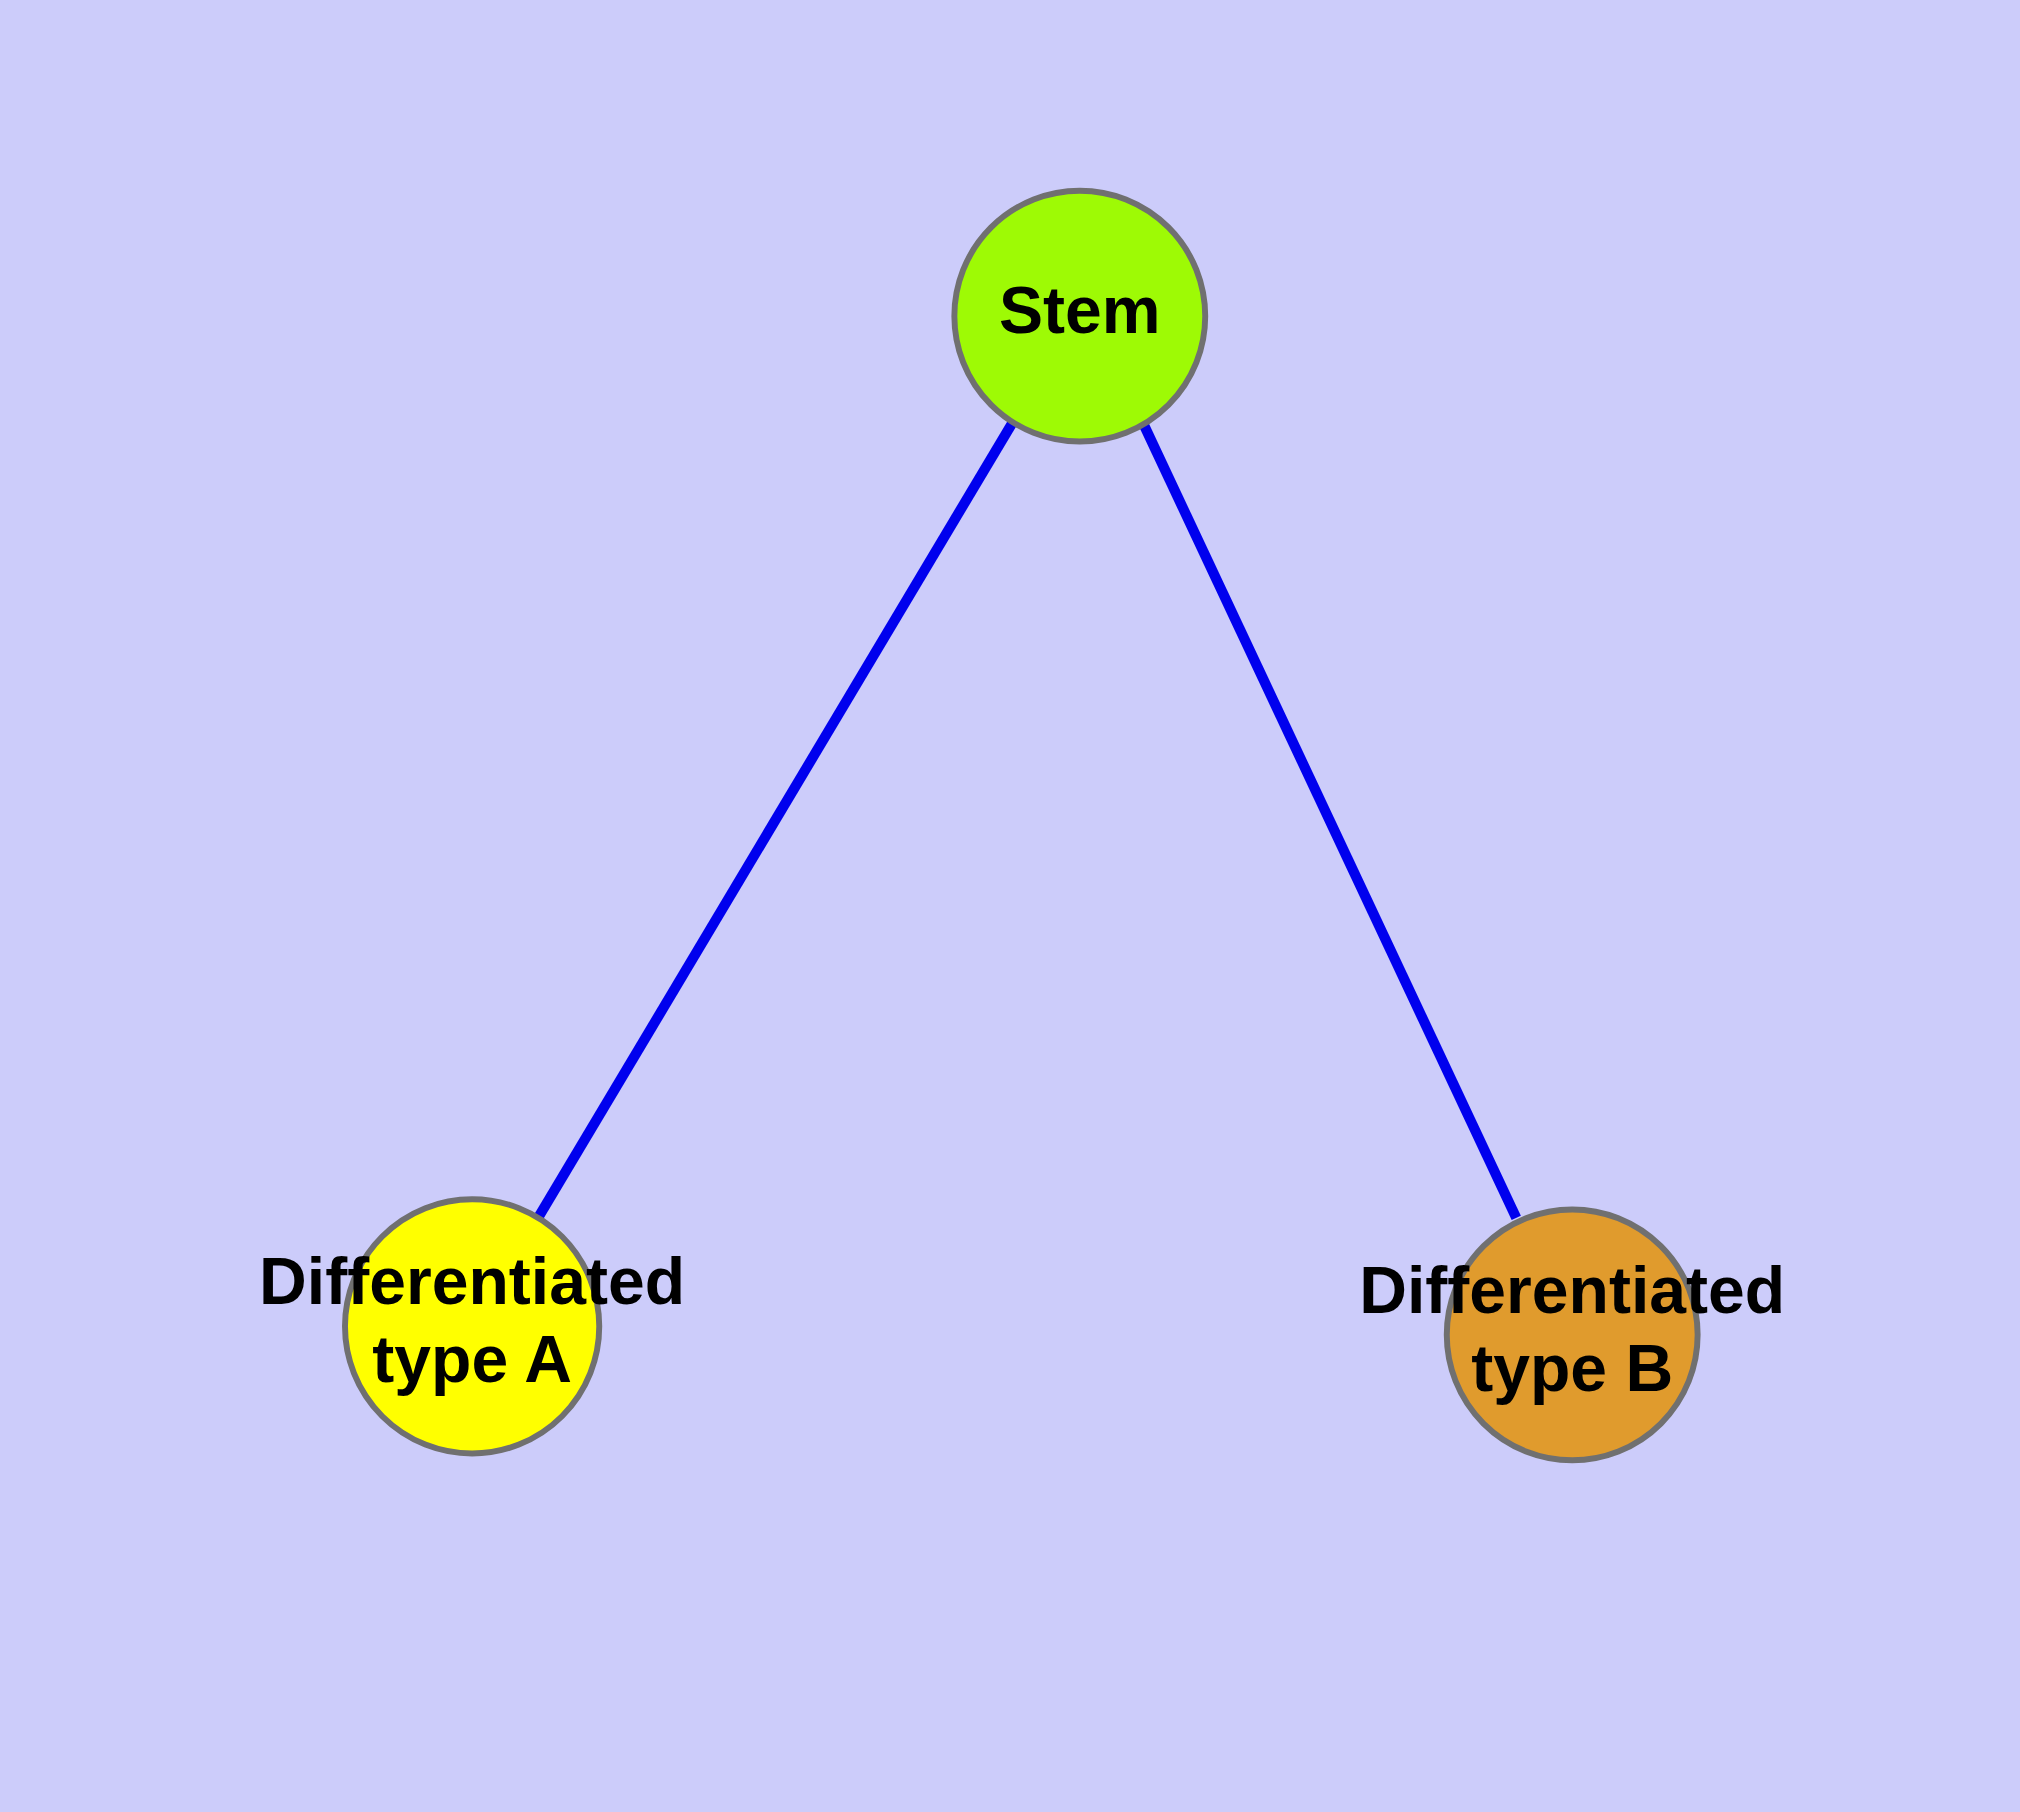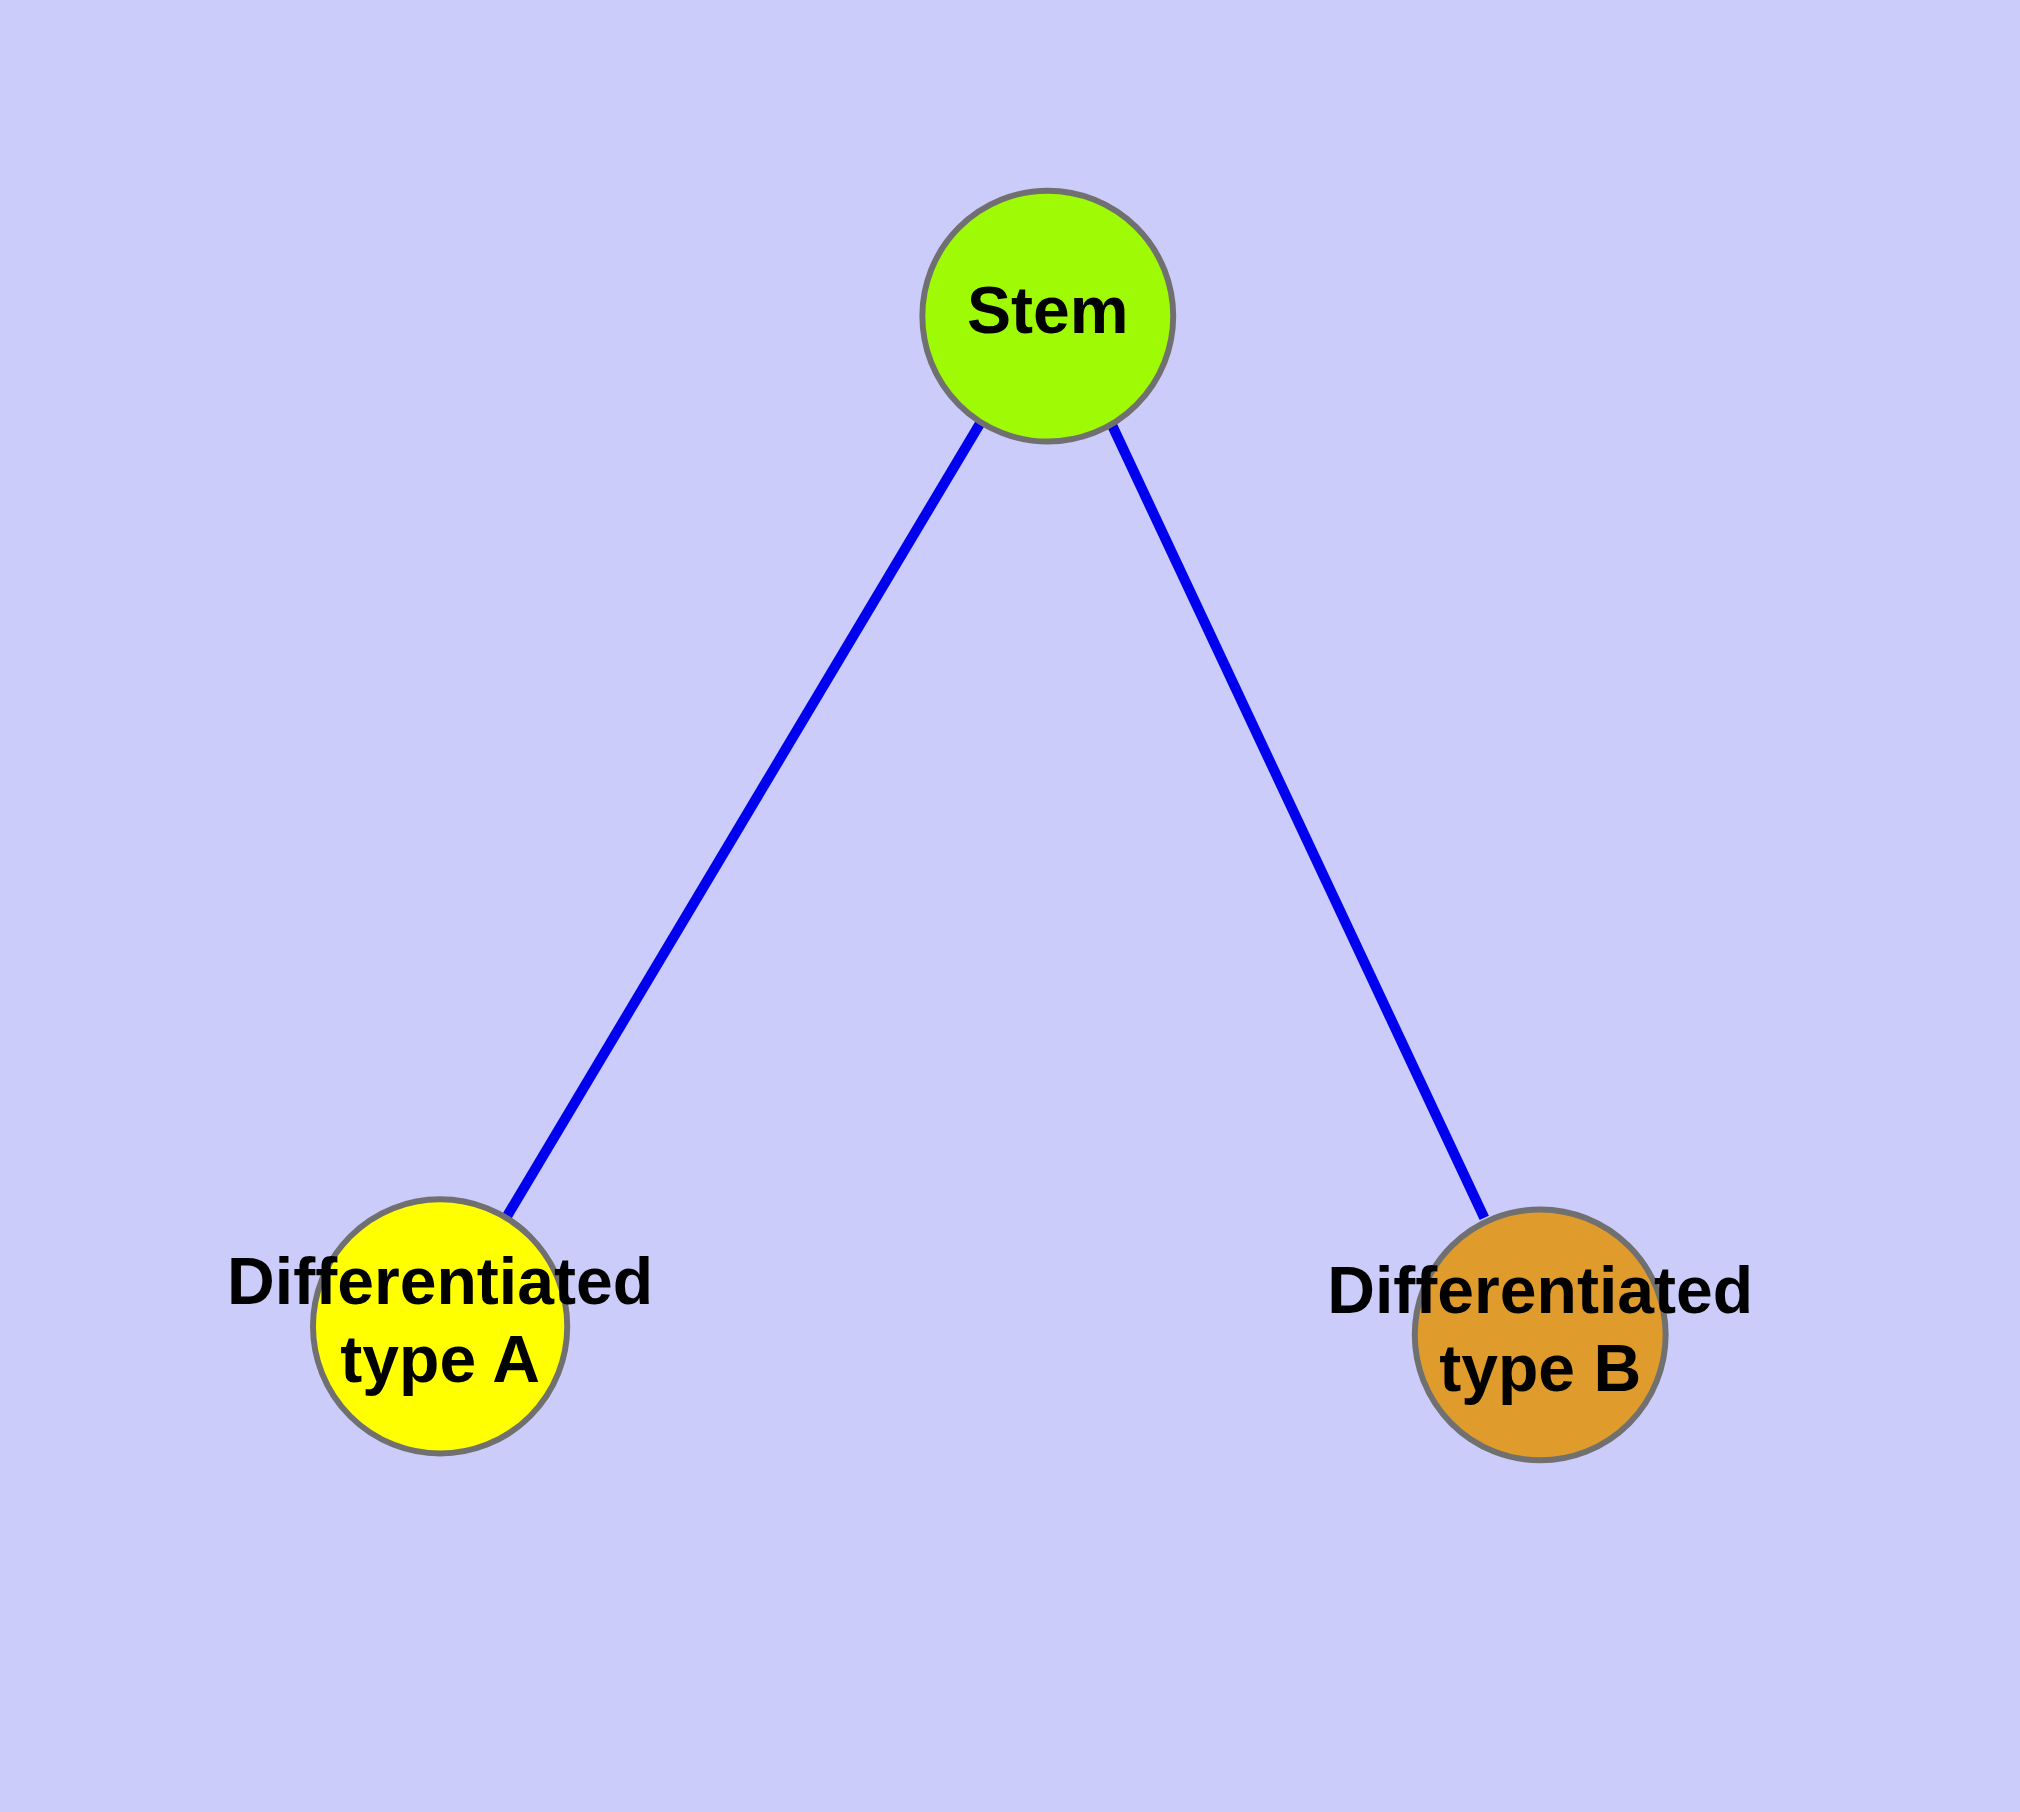--- a/index.html
+++ b/index.html
@@ -36,21 +36,21 @@
     dominant-baseline: middle;
     paint-order: normal;
   }
   .edge-line {
     stroke-linecap: butt;
   }
 </style>
 </head>
 <body>
 
-<div id="graph-canvas" style="width: 1856px; height: 1812px; background: rgb(204, 204, 250);">
+<div id="graph-canvas" style="width: 1856px; height: 1812px; background: rgb(204, 204, 250); margin-left: 32px;">
   <svg id="graph-svg" viewBox="0 0 2384 2138" xmlns="http://www.w3.org/2000/svg" style="width: 2021px; height: 1812px;">
 
     <rect id="bg-rect" x="0" y="0" width="2384" height="2138" fill="#ccccfa"></rect>
 
     <g>
       <line class="edge-line" id="edge-0" x1="1157" y1="498" x2="598" y2="1435" stroke="#0000ee" stroke-width="12"></line>
       <line class="edge-line" id="edge-1" x1="1311" y1="500" x2="1751" y2="1437" stroke="#0000ee" stroke-width="12"></line>
     </g>
 
     <g>

